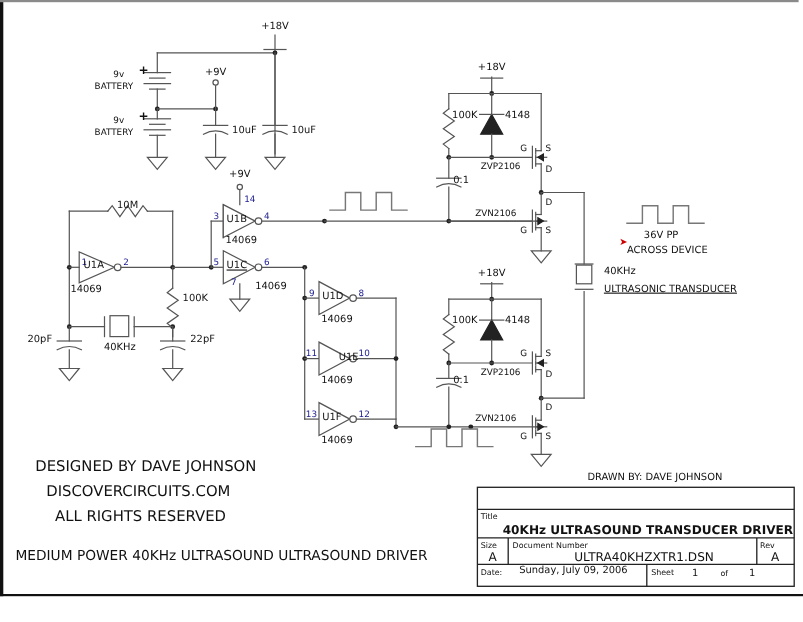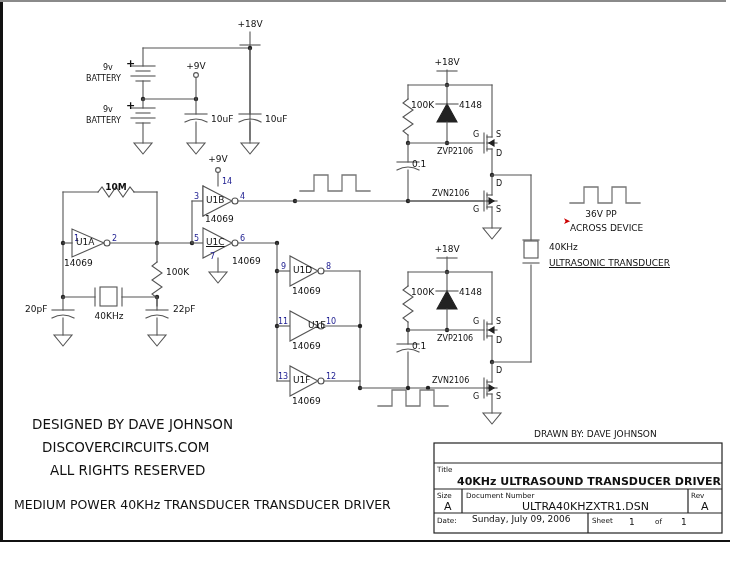--- a/index.html
+++ b/index.html
@@ -287,21 +287,21 @@
   <div class="lbl s9 ctr" style="left:196px;top:62px;">+9V</div>
   <div class="lbl s11" style="left:126px;top:58px;font-weight:bold;">+</div>
   <div class="lbl s11" style="left:126px;top:100px;font-weight:bold;">+</div>
   <div class="lbl s8" style="left:103px;top:64px;">9v</div>
   <div class="lbl s8" style="left:86px;top:75px;">BATTERY</div>
   <div class="lbl s8" style="left:103px;top:106px;">9v</div>
   <div class="lbl s8" style="left:86px;top:117px;">BATTERY</div>
   <div class="lbl s9" style="left:211px;top:115px;">10uF</div>
   <div class="lbl s9" style="left:265px;top:115px;">10uF</div>
 
-  <div class="lbl s9 ctr" style="left:116px;top:183px;font-weight:bold;">10M</div>
+  <div class="lbl s9 ctr" style="left:116px;top:183px;">10M</div>
   <div class="lbl s9" style="left:166px;top:268px;">100K</div>
   <div class="lbl s9" style="left:25px;top:305px;">20pF</div>
   <div class="lbl s9" style="left:173px;top:305px;">22pF</div>
   <div class="lbl s9 ctr" style="left:109px;top:312px;">40KHz</div>
 
   <div class="pin" style="left:74px;top:235px;">1</div>
   <div class="lbl s9" style="left:76px;top:238px;">U1A</div>
   <div class="pin" style="left:112px;top:235px;">2</div>
   <div class="lbl s9" style="left:64px;top:259px;">14069</div>
 
@@ -363,21 +363,21 @@
   <div class="lbl s9" style="left:563px;top:217px;color:#cc0000;">➤</div>
   <div class="lbl s9" style="left:570px;top:224px;">ACROSS DEVICE</div>
   <div class="lbl s9" style="left:549px;top:243px;">40KHz</div>
   <div class="lbl s9" style="left:549px;top:259px;text-decoration:underline;">ULTRASONIC TRANSDUCER</div>
 
   <div id="credits">
     <div class="lbl s13" style="left:32px;top:418px;">DESIGNED BY DAVE JOHNSON</div>
     <div class="lbl s13" style="left:42px;top:441px;">DISCOVERCIRCUITS.COM</div>
     <div class="lbl s13" style="left:50px;top:464px;">ALL RIGHTS RESERVED</div>
   </div>
-  <div class="lbl s12" style="left:14px;top:499px;">MEDIUM POWER 40KHz TRANSDUCER TRANSDUCER DRIVER</div>
+  <div class="lbl s12" style="left:14px;top:499px;">MEDIUM POWER 40KHz ULTRASOUND ULTRASOUND DRIVER</div>
 
   <div class="lbl s9" style="left:534px;top:430px;">DRAWN BY:  DAVE JOHNSON</div>
 
   <div class="lbl s7" style="left:437px;top:466px;">Title</div>
   <div class="lbl s10" style="left:457px;top:476px;font-weight:bold;">40KHz ULTRASOUND TRANSDUCER DRIVER</div>
 
   <div class="lbl s7" style="left:437px;top:492px;">Size</div>
   <div class="lbl s10" style="left:444px;top:501px;">A</div>
 
   <div class="lbl s7" style="left:466px;top:492px;">Document Number</div>

